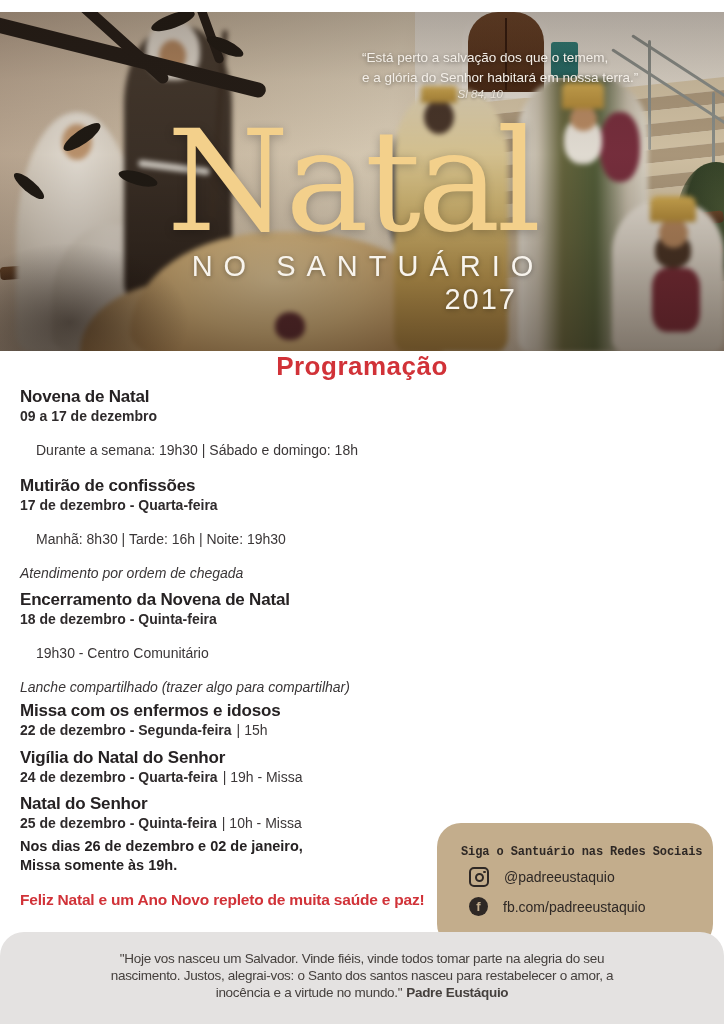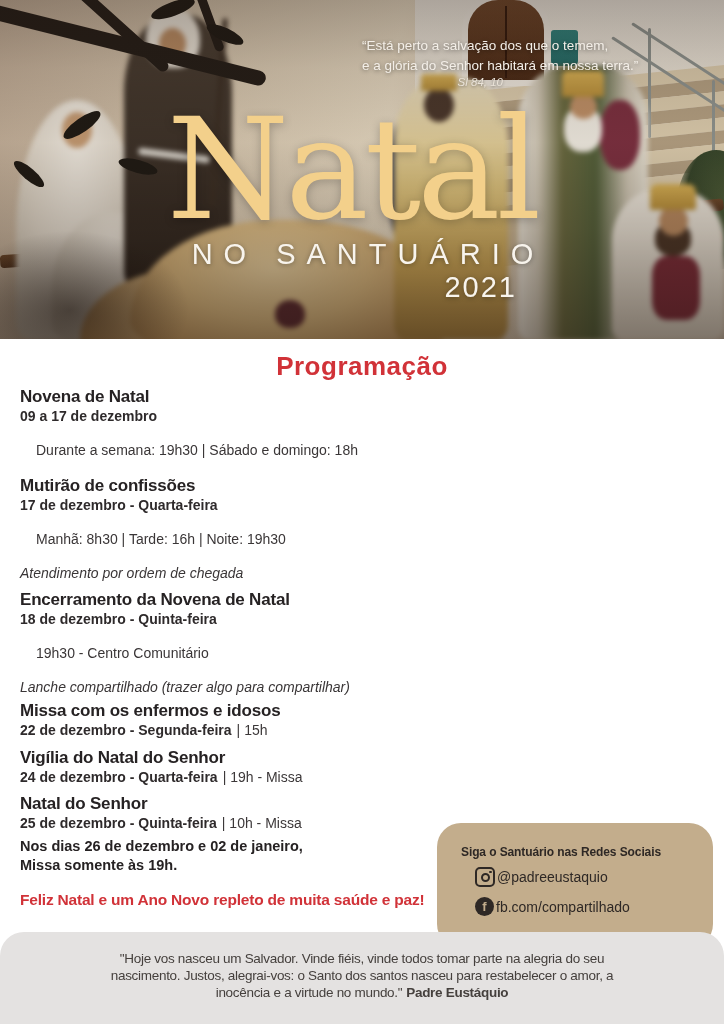--- a/index.html
+++ b/index.html
@@ -1,20 +1,20 @@
 <!DOCTYPE html>
 <html><head>
 <meta charset="utf-8">
 <style>
   html,body{margin:0;padding:0;background:#ffffff;}
   .page{position:relative;width:724px;height:1024px;background:#ffffff;overflow:hidden;
         font-family:"Liberation Sans",sans-serif;color:#272324;}
 
   
-  .hero{position:absolute;left:0;top:0;width:724px;height:339px;overflow:hidden;background:#6d28d9;}
+  .hero{position:absolute;left:0;top:12px;width:724px;height:339px;overflow:hidden;background:#6d28d9;}
   .hero *{position:absolute;}
   .wall{inset:0;background:linear-gradient(100deg,#c1ad97 0%,#d5c5ad 28%,#e4d7c0 52%,#d3c3ac 72%,#c6b59f 100%);}
   .facade{left:415px;top:0;width:309px;height:245px;background:linear-gradient(180deg,#efe9df 0%,#e6ddcc 60%,#ddd2bd 100%);}
   .door{left:468px;top:0;width:76px;height:80px;background:linear-gradient(180deg,#70472a,#4a2a16);border-radius:30px 30px 0 0;box-shadow:0 0 0 6px #efe9df;}
   .door-split{left:505px;top:6px;width:2px;height:72px;background:#33190c;}
   .bucket{left:551px;top:30px;width:27px;height:36px;background:linear-gradient(180deg,#2f827c,#246a66);border-radius:3px 3px 5px 5px;}
   .steps{left:455px;top:78px;width:300px;height:180px;transform:rotate(-6deg);}
   .step{left:0;width:300px;height:13px;background:#b5a183;}
   .step.t{background:#ddcdae;}
   .rail{width:230px;height:3px;background:#8f948f;transform:rotate(33deg);transform-origin:left center;border-radius:2px;}
@@ -71,22 +71,22 @@
   .ev-date{font-weight:700;}
   .ev-suffix{font-weight:400;color:#3c3839;margin-left:5px;}
   .ev-note{margin:16px;font-size:14px;line-height:18px;color:#3a3637;}
   .ev-italic{margin:0;font-size:14px;line-height:18px;color:#3a3637;font-style:italic;}
   .notice{margin:0;font-size:14.5px;line-height:19px;font-weight:700;color:#262223;}
   .greeting{margin:0;font-size:15.5px;line-height:22px;font-weight:700;color:#d13238;letter-spacing:-.2px;}
   .signature{margin:0;font-size:14.5px;line-height:20px;font-weight:700;color:#262223;}
 
   
   .social-box{position:absolute;left:437px;top:823px;width:276px;height:125px;background:#c3ad8c;border-radius:24px;z-index:1;}
-  .social-title{position:absolute;left:24px;top:22px;font-size:12px;font-weight:700;color:#2e2825;letter-spacing:-.1px;}
-  .social-row{position:absolute;left:38px;display:flex;align-items:center;gap:2px;color:#2e2825;font-size:14px;}
+  .social-title{position:absolute;left:24px;top:22px;font-size:12px;font-weight:700;color:#2e2825;letter-spacing:-.1px;font-family:Liberation Mono, monospace;}
+  .social-row{position:absolute;left:32px;display:flex;align-items:center;gap:15px;color:#2e2825;font-size:14px;}
   .row-ig{top:44px;}
   .row-fb{top:74px;}
   .ig-icon{position:relative;width:16px;height:16px;border:2px solid #2e2825;border-radius:5px;display:inline-block;}
   .ig-icon::before{content:"";position:absolute;left:3.5px;top:3.5px;width:5px;height:5px;border:2px solid #2e2825;border-radius:50%;}
   .ig-icon::after{content:"";position:absolute;right:1.5px;top:1.5px;width:2.5px;height:2.5px;background:#2e2825;border-radius:50%;}
   .fb-icon{width:19px;height:19px;background:#2e2825;border-radius:50%;color:#c3ad8c;display:inline-flex;
            align-items:center;justify-content:center;font-weight:700;font-size:13px;line-height:1;}
 
   
   .footer{position:absolute;left:0;top:932px;width:724px;height:92px;background:#e4e2e1;border-radius:24px 24px 0 0;z-index:2;}
@@ -166,21 +166,21 @@
     <div class="vignette"></div>
 
     <div class="hero-quote">
       <span>“Está perto a salvação dos que o temem,</span>
         <br>
       <span>e a glória do Senhor habitará em nossa terra.”</span>
     </div>
     <div class="hero-quote-ref">Sl 84, 10</div>
     <div class="hero-title">Natal</div>
     <div class="hero-sub">NO SANTUÁRIO</div>
-    <div class="hero-year">2021</div>
+    <div class="hero-year">2017</div>
   </div>
 
   <div class="prog-title">Programação</div>
 
   <div class="program">
 
     <div>
       <p class="ev-title">Novena de Natal</p>
       <p class="ev-sub"><span class="ev-date">09 a 17 de dezembro</span></p>
       <p class="ev-note">Durante a semana: 19h30 | Sábado e domingo: 18h</p>
@@ -227,21 +227,21 @@
   </div>
 
   <aside class="social-box">
     <div class="social-title">Siga o Santuário nas Redes Sociais</div>
     <div class="social-row row-ig">
       <span class="ig-icon"></span>
       <span>@padreeustaquio</span>
     </div>
     <div class="social-row row-fb">
       <span class="fb-icon">f</span>
-      <span>fb.com/compartilhado</span>
+      <span>fb.com/padreeustaquio</span>
     </div>
   </aside>
 
   <footer class="footer">
     <div class="footer-quote">
       <span>"Hoje vos nasceu um Salvador. Vinde fiéis, vinde todos tomar parte na alegria do seu</span><br>
       <span>nascimento. Justos, alegrai-vos: o Santo dos santos nasceu para restabelecer o amor, a</span><br>
       <span>inocência e a virtude no mundo."</span><span class="footer-author">Padre Eustáquio</span>
     </div>
   </footer>

